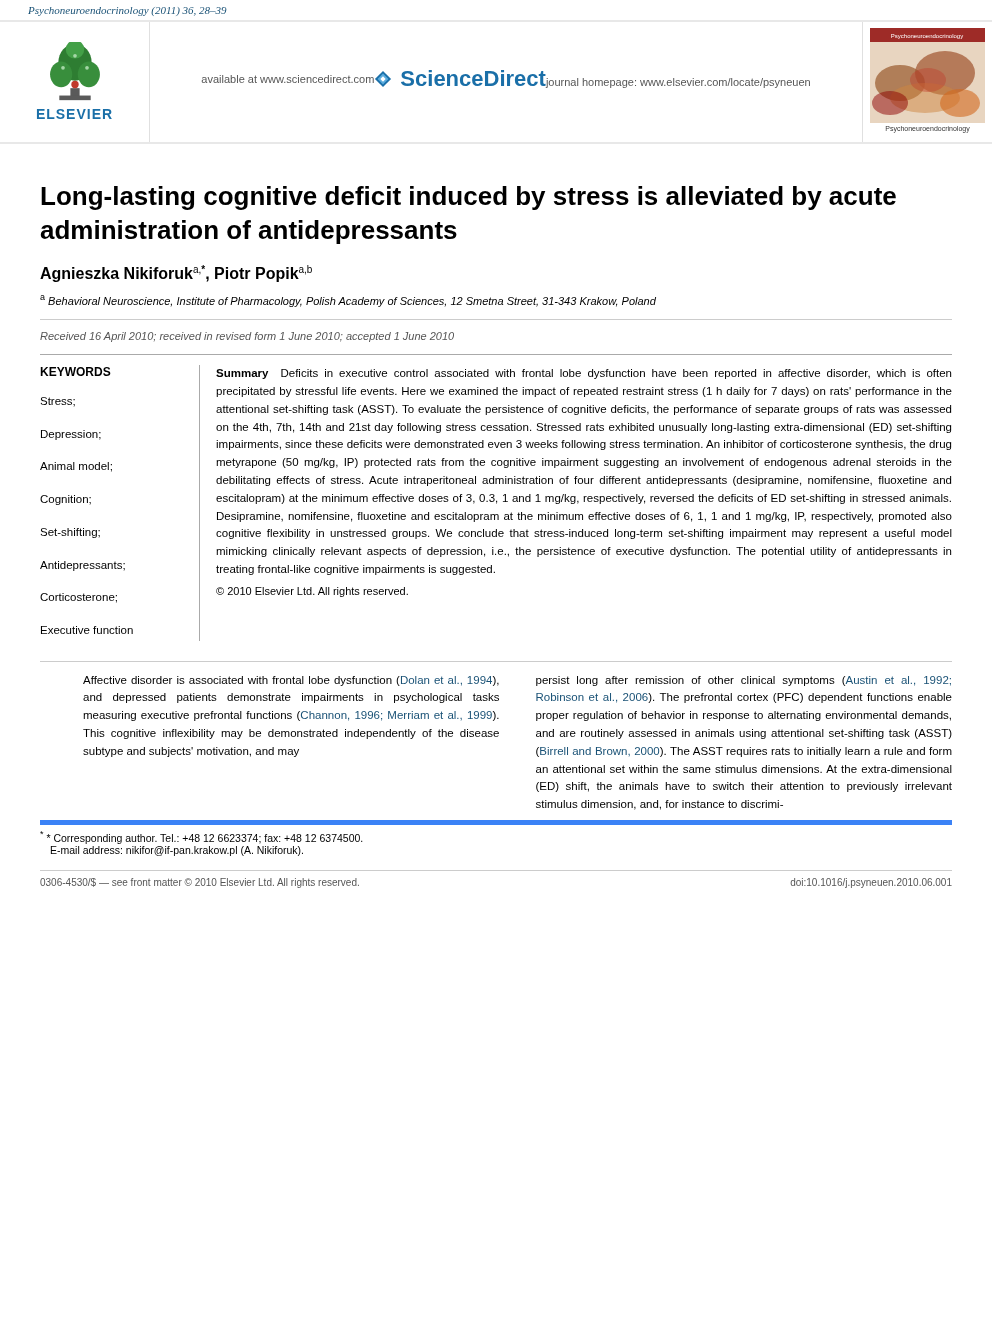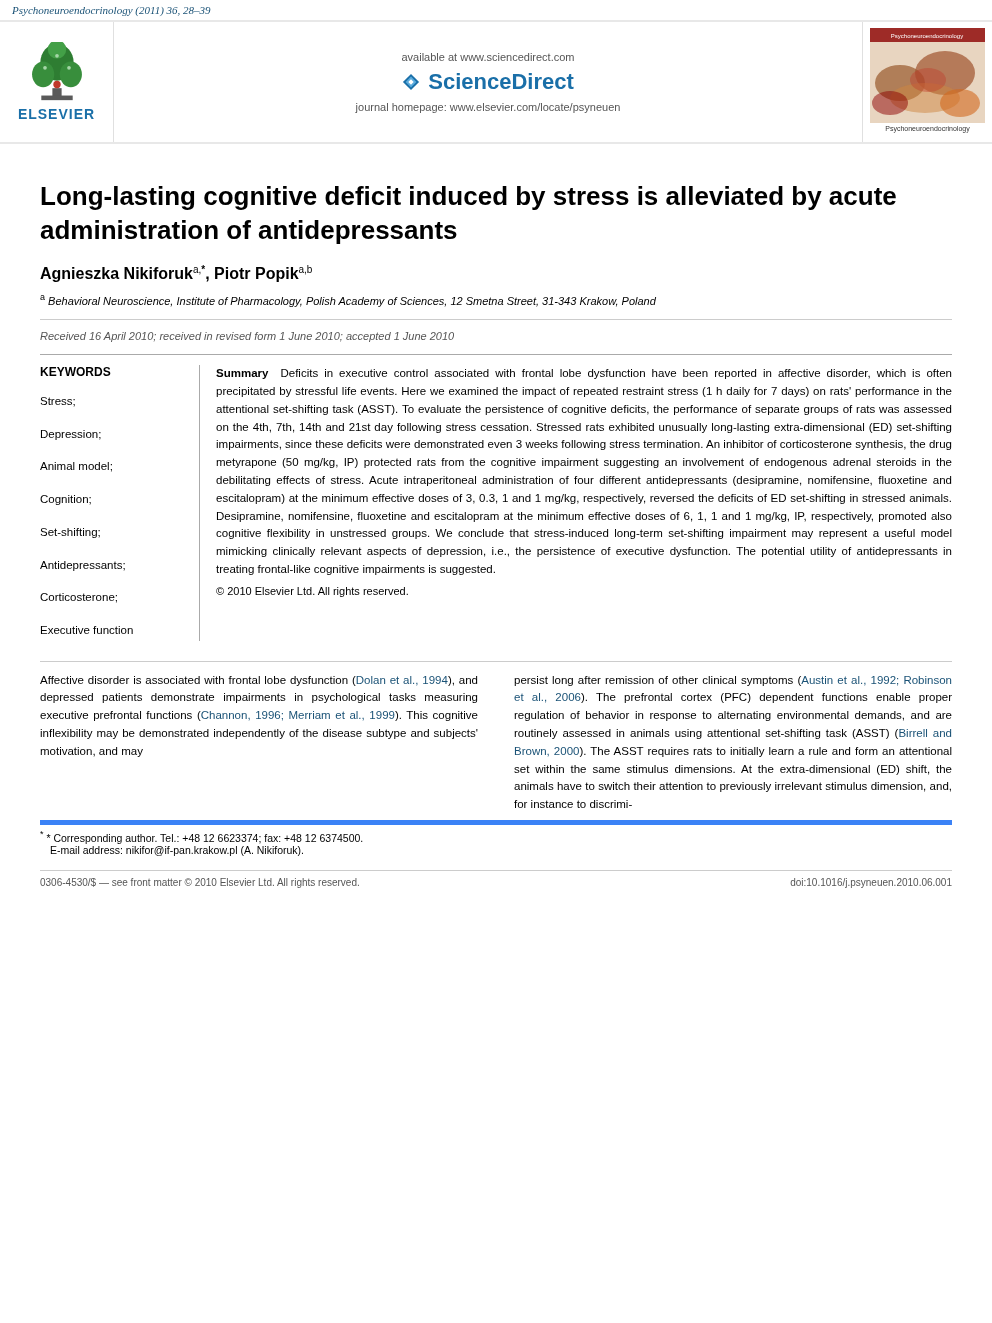--- a/index.html
+++ b/index.html
@@ -8,38 +8,38 @@
       font-family: 'Times New Roman', Times, serif;
       font-size: 13px;
       color: #000;
       width: 992px;
       min-height: 1323px;
     }
 
     
     .top-bar {
       background: #fff;
-      padding: 4px 12px;
+      padding: 4px 28px;
       font-size: 11px;
       color: #1a5276;
       font-style: italic;
       border-bottom: none;
     }
 
     
     .header-container {
       display: flex;
       align-items: stretch;
       border-top: 2px solid #e8e8e8;
       border-bottom: 2px solid #e8e8e8;
       margin: 0;
     }
 
     .elsevier-logo-box {
-      width: 114px;
+      width: 150px;
       min-height: 110px;
       border-right: 1px solid #e0e0e0;
       display: flex;
       flex-direction: column;
       align-items: center;
       justify-content: space-between;
       padding: 20px;
       background: #fff;
     }
 
@@ -53,21 +53,21 @@
       font-weight: bold;
       color: #1a6fa8;
       letter-spacing: 1px;
       margin-top: 4px;
       font-family: Arial, sans-serif;
     }
 
     .science-direct-center {
       flex: 1;
       display: flex;
-      flex-direction: column;
+      flex-direction: row;
       align-items: center;
       justify-content: center;
       padding: 8px;
       background: #fff;
     }
 
     .available-text {
       font-size: 11px;
       color: #555;
       font-family: Arial, sans-serif;
@@ -251,20 +251,21 @@
       color: #000;
       margin-top: 6px;
       font-family: Arial, sans-serif;
     }
 
     
     .body-two-col {
       display: flex;
       gap: 36px;
       margin-top: 10px;
+      margin-left: 43px;
     }
 
     .body-col {
       flex: 1;
       font-size: 11.5px;
       line-height: 1.55;
       color: #000;
       text-align: justify;
       font-family: Arial, sans-serif;
     }

